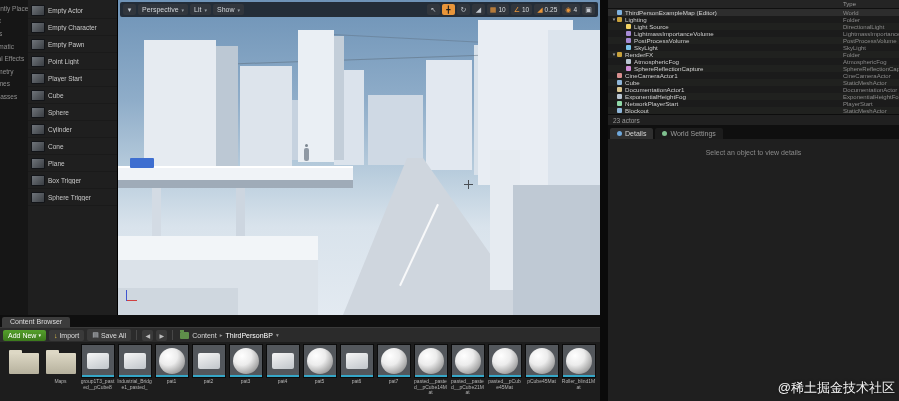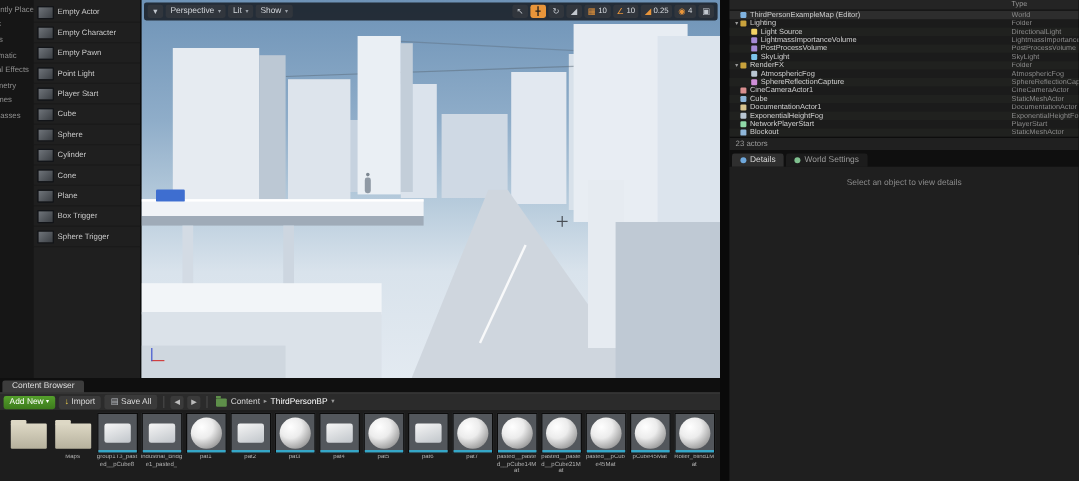--- a/index.html
+++ b/index.html
@@ -537,13 +537,14 @@
       <div class="detail-tab inactive">
           <span class="tab-dot world"></span>
           <span>World Settings</span>
         </div>
     </div>
     <div class="detail-body">
       <div class="empty-message">Select an object to view details</div>
     </div>
   </aside>
 
+  <div class="watermark">@稀土掘金技术社区</div>
 </div>
 
 </body></html>

